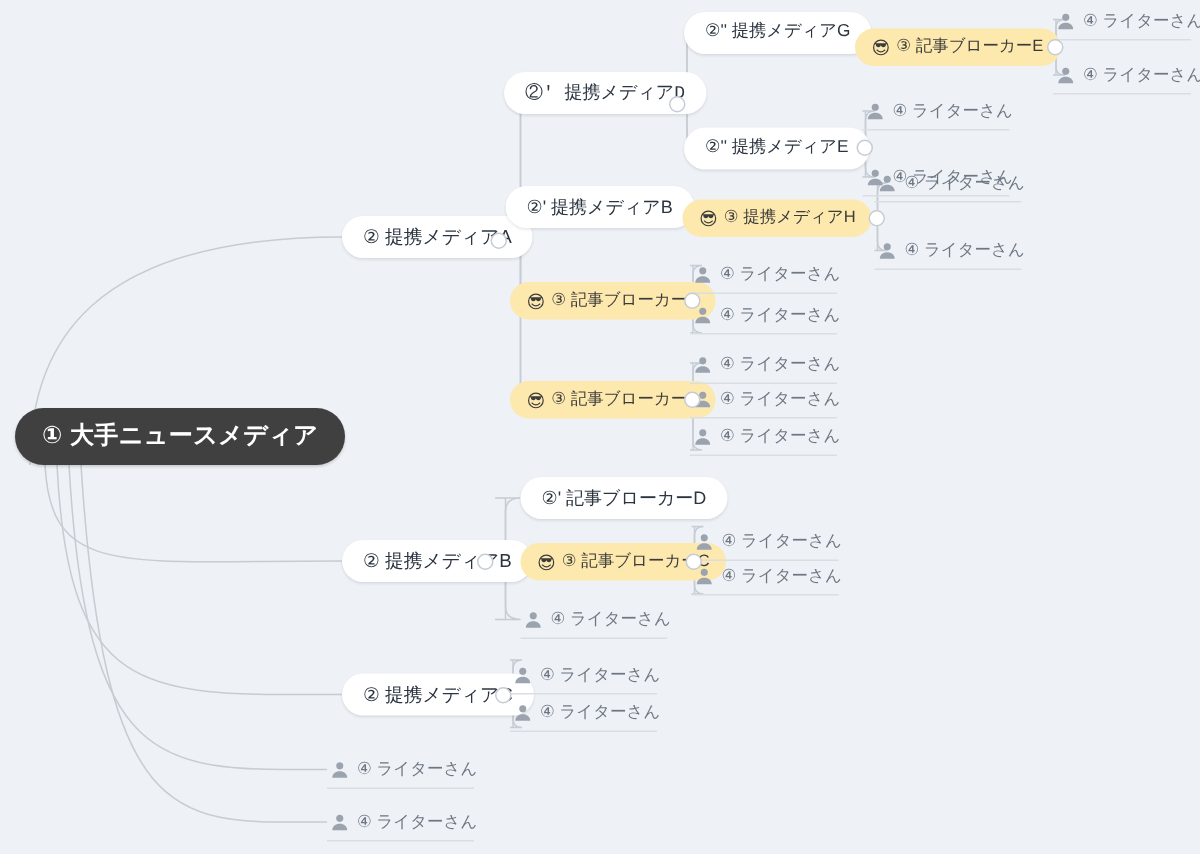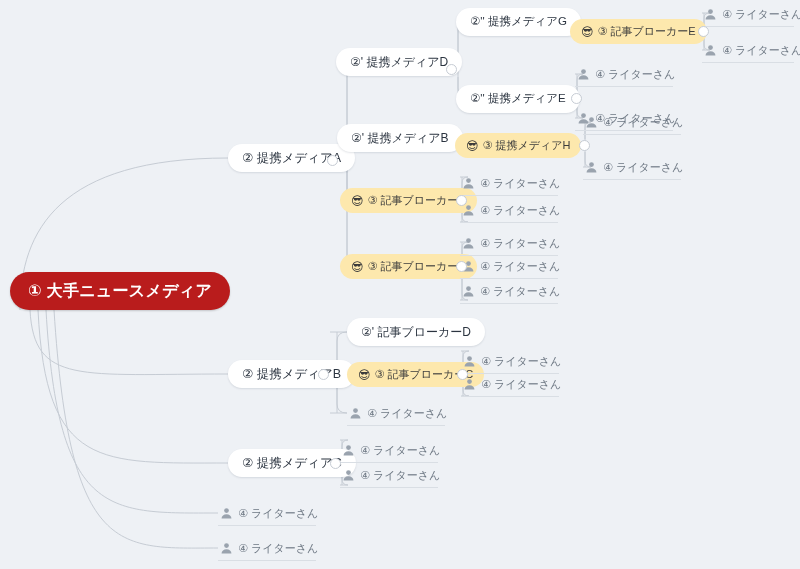--- a/index.html
+++ b/index.html
@@ -35,21 +35,21 @@
     position: absolute;
     box-sizing: border-box;
     display: flex;
     align-items: center;
     white-space: nowrap;
     line-height: 1;
   }
 
   
   .node-root {
-    background: #b91c1c;
+    background: #404040;
     color: #ffffff;
     border-radius: 19px;
     font-size: 16px;
     font-weight: bold;
     padding: 0 18px;
     height: 38px;
     box-shadow: 0 1px 2px rgba(0,0,0,.18);
     letter-spacing: .3px;
   }
 
@@ -198,21 +198,21 @@
   </div>
 
   <div class="node node-media lvl2" style="left:228px; top:360px;">
     <span>② 提携メディアB</span>
   </div>
 
   <div class="node node-media lvl2" style="left:228px; top:449px;">
     <span>② 提携メディアC</span>
   </div>
 
-  <div class="node node-media lvl3" style="left:336px; top:48px;">
+  <div class="node node-media lvl3" style="left:336px; top:48px;font-family:Liberation Mono, monospace;">
     <span>②' 提携メディアD</span>
   </div>
 
   <div class="node node-media lvl3" style="left:337px; top:124px;">
     <span>②' 提携メディアB</span>
   </div>
 
   <div class="node node-broker" style="left:340px; top:188px;">
     <span class="emoji">😎</span>
     <span>③ 記事ブローカーA</span>

